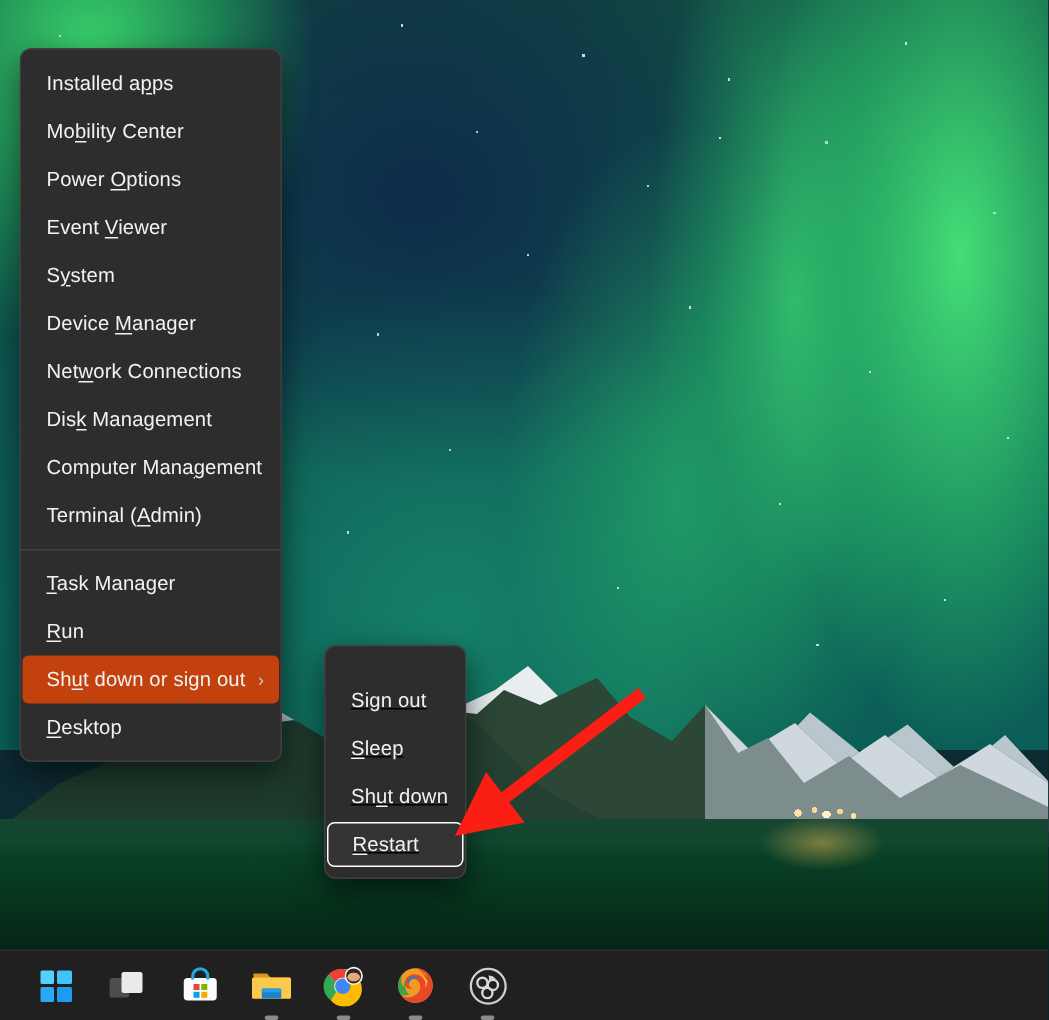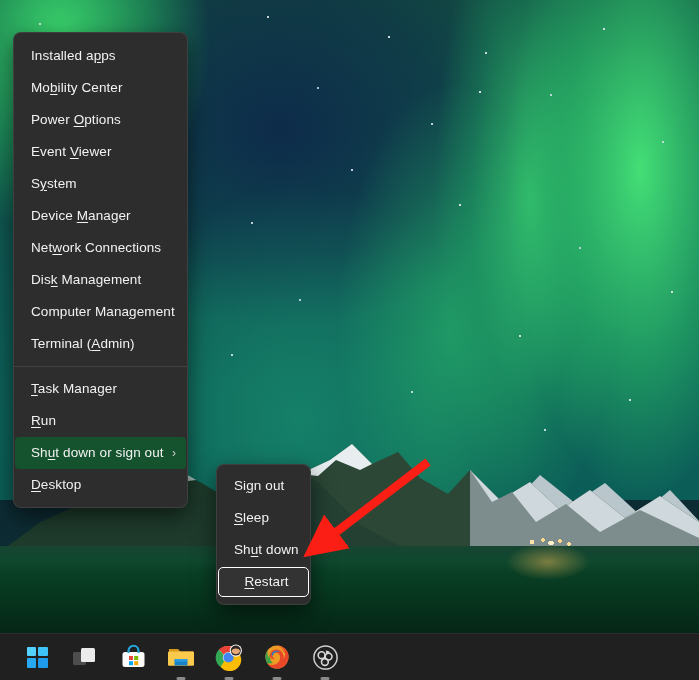--- a/index.html
+++ b/index.html
@@ -83,44 +83,43 @@
   
   .menu {
     position:absolute;
     background:#2d2d2d;
     border:1px solid rgba(255,255,255,0.09);
     border-radius:8px;
     padding:6px 0;
     box-shadow:0 8px 22px rgba(0,0,0,0.55);
   }
   #power-menu { left:13px; top:32px; width:175px; padding:7px 0 6px; }
-  #submenu    { left:216px; top:464px; width:95px; padding:5px 0 6px; }
+  #submenu    { left:216px; top:430px; width:95px; padding:20px 0 6px;text-decoration:underline; }
 
   .mi {
     position:relative;
     height:32px; line-height:32px;
     padding:0 10px 0 16px;
     color:#f2f2f2;
     font-size:13.5px;
     white-space:nowrap;
     display:flex; align-items:center;
     cursor:default;
     border-radius:4px;
     margin:0 1px;
   }
   .mi .lbl { letter-spacing:.1px; }
   .mi u { text-decoration:underline; text-underline-offset:2px; }
-  .mi.sel { background:#14532d; }
+  .mi.sel { background:#c2410c; }
   .mi.focus {
     background:#333333;
     border:1.6px solid #ffffff;
     border-radius:5px;
     height:30px; line-height:26px;
     margin:1px 1px;
-    justify-content:center;
   }
   .chev {
     position:absolute; right:10px; top:0; height:32px;
     display:flex; align-items:center;
     color:#cfcfcf; font-size:12px;
   }
   .sep { height:1px; background:rgba(255,255,255,0.10); margin:6px 0 6px; }
 
   
   #taskbar {

